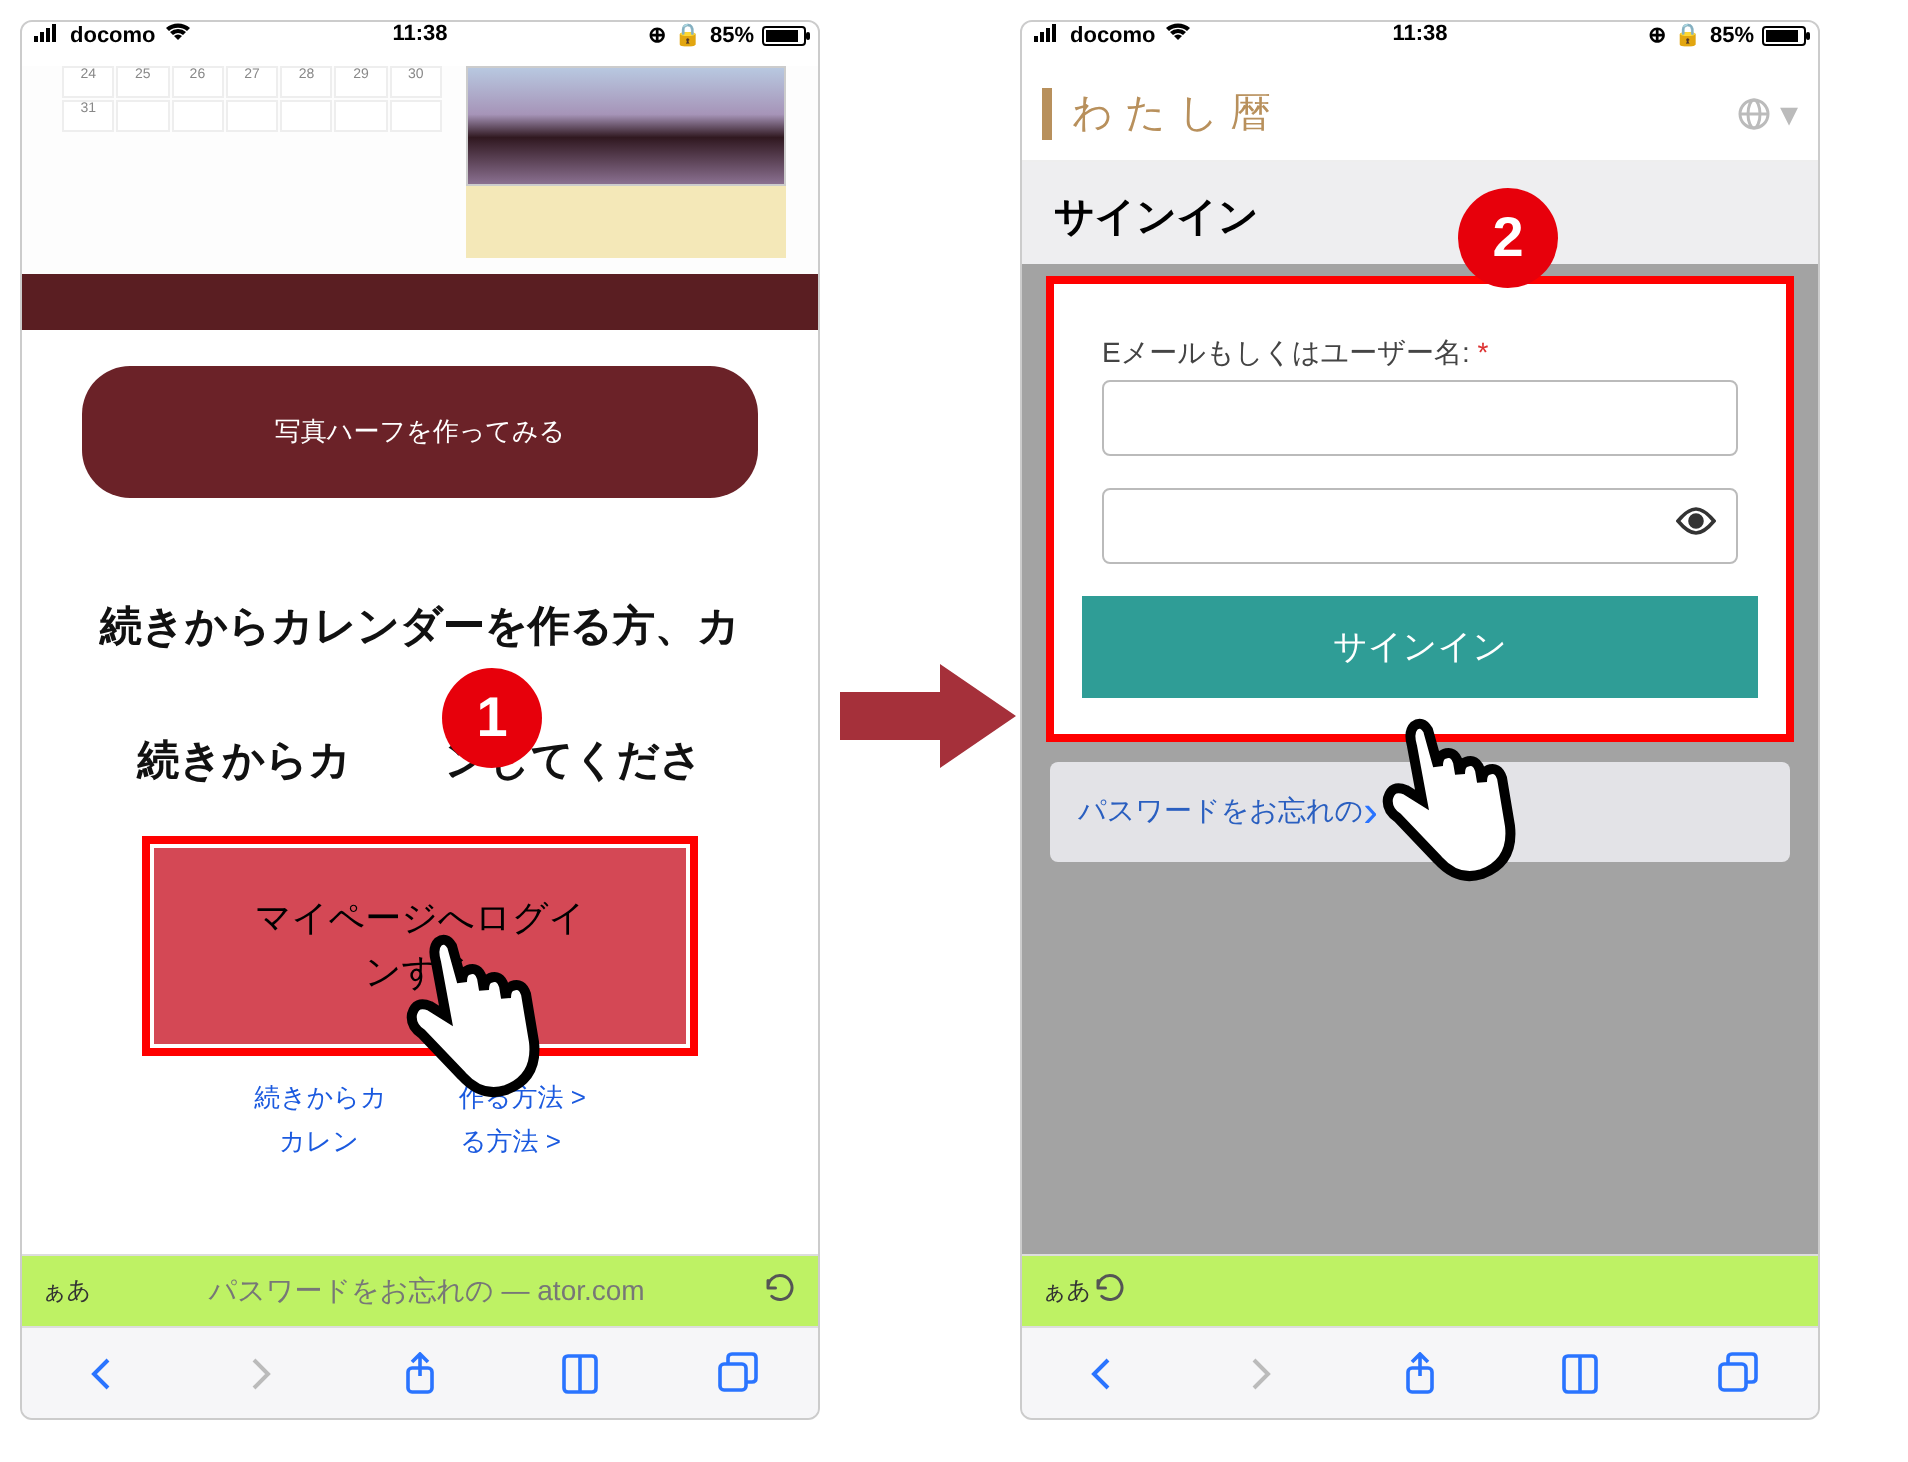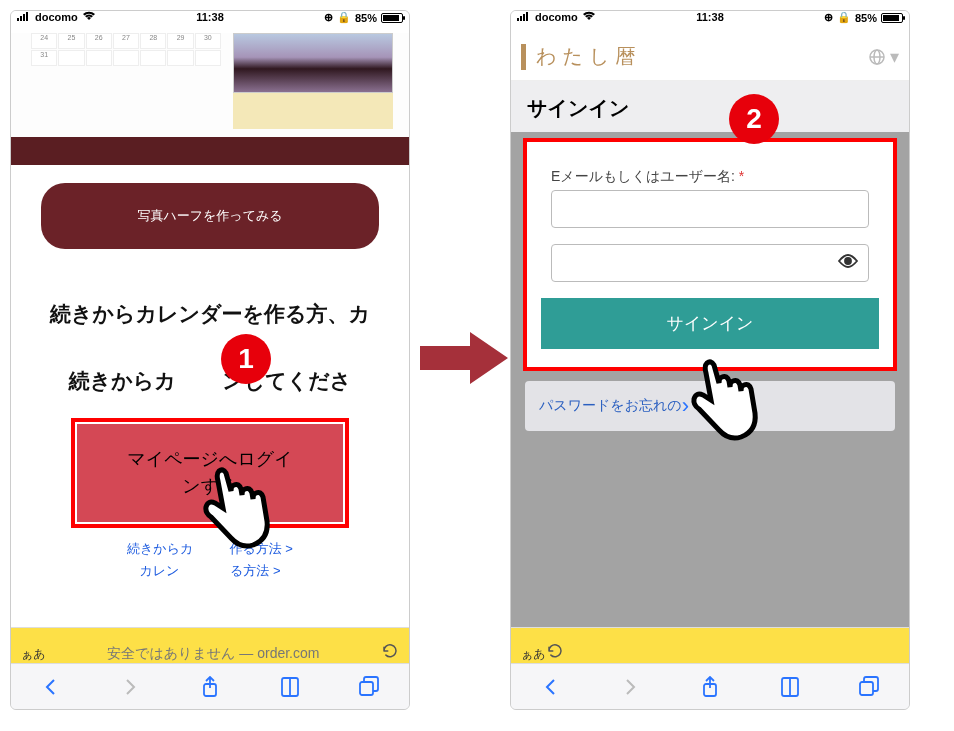--- a/index.html
+++ b/index.html
@@ -51,24 +51,24 @@
   
   .body-area {
     flex: 1;
     background: #fff;
     overflow: hidden;
     position: relative;
   }
   
   .addr {
     height: 36px;
-    background: #fde047;
+    background: #bef264;
     border-top: 1px solid #ddd;
     display: flex;
-    align-items: flex-end;
+    align-items: center;
     padding: 0 10px;
     gap: 0;
     font-size: 14px;
     color: #777;
   }
   .addr .a-text { flex:1; text-align: center; white-space: nowrap; overflow: hidden; }
   .addr .a-small { font-size: 12px; color: #333; }
   
   .tb {
     height: 46px;
@@ -322,21 +322,21 @@
 
       <div class="hand" style="top:430px; left:180px;">
         <svg viewBox="0 0 90 100">
             <path d="M35 10 Q32 5 28 8 Q25 11 27 18 L32 45 L24 40 Q17 37 15 44 Q14 50 20 54 L40 75 Q50 86 62 82 Q78 76 76 58 L72 34 Q70 28 65 30 Q62 31 62 36 L61 30 Q59 24 54 26 Q51 27 51 32 L50 26 Q48 20 43 22 Q40 23 40 28 L35 10 Z" fill="#fff" stroke="#000" stroke-width="5"></path>
           </svg>
       </div>
     </div>
 
     <div class="addr">
       <span class="a-small">ぁあ</span>
-      <span class="a-text">安全ではありません — order.com</span>
+      <span class="a-text">パスワードをお忘れの — ator.com</span>
       <span>
         <svg width="18" height="18" viewBox="0 0 24 24" fill="none" stroke="#555" stroke-width="2">
             <path d="M4 12 A8 8 0 1 1 6.5 17.5 M4 12 L4 7 M4 12 L9 12" stroke-linecap="round"></path>
           </svg>
       </span>
     </div>
 
     <div class="tb">
       <span class="tb-icon">
           <svg width="20" height="20" viewBox="0 0 20 20" fill="none" stroke="currentColor" stroke-width="2">

